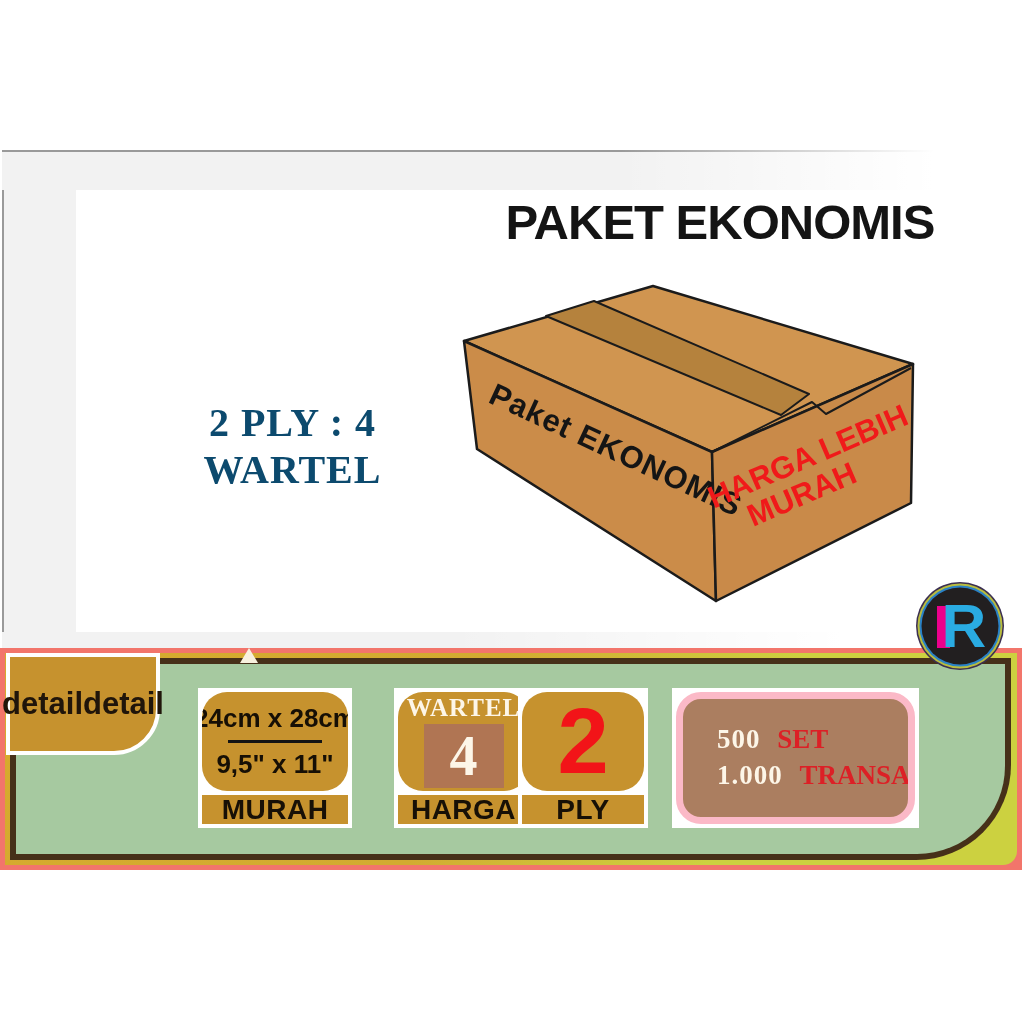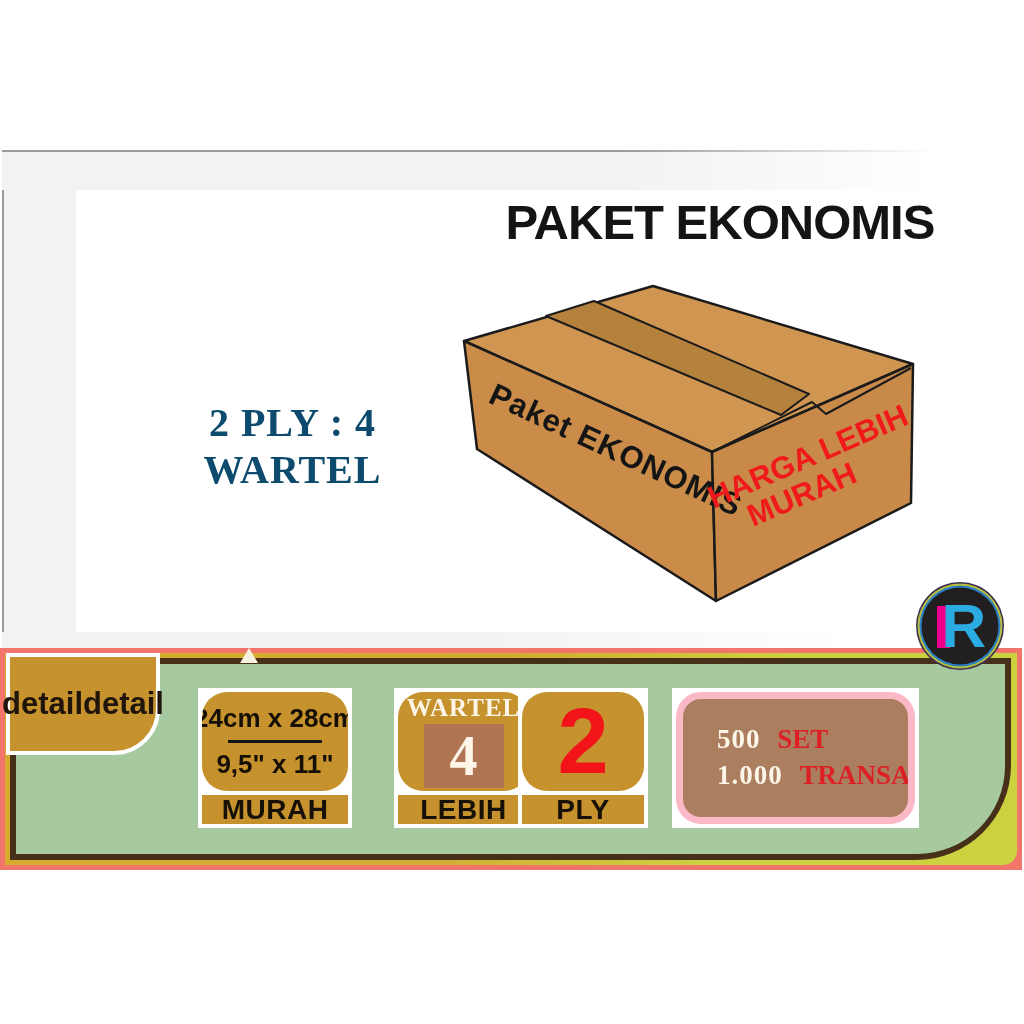--- a/index.html
+++ b/index.html
@@ -114,21 +114,21 @@
     <div class="card-label">MURAH</div>
   </div>
 
   <div id="card-bagi" class="card">
     <div class="card-main">
       <div class="wartel">WARTEL</div>
       <div class="four-box">
         <span class="four">4</span>
       </div>
     </div>
-    <div class="card-label">LEBIH</div>
+    <div class="card-label">HARGA</div>
   </div>
 
   <div id="card-ply" class="card">
     <div class="card-main">
       <span class="two">2</span>
     </div>
     <div class="card-label">PLY</div>
   </div>
 
   <div id="card-lembar" class="card">

